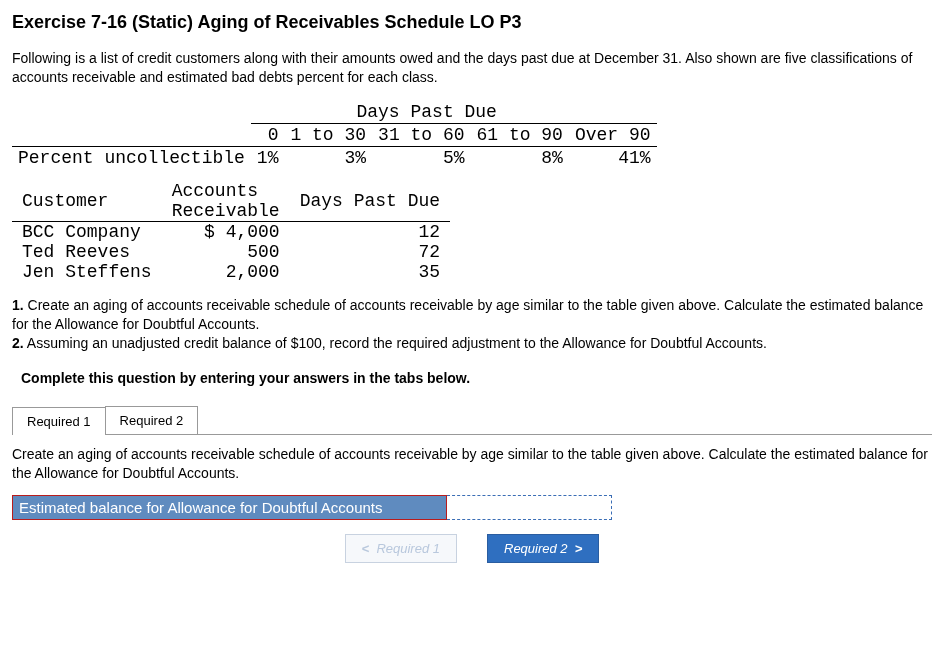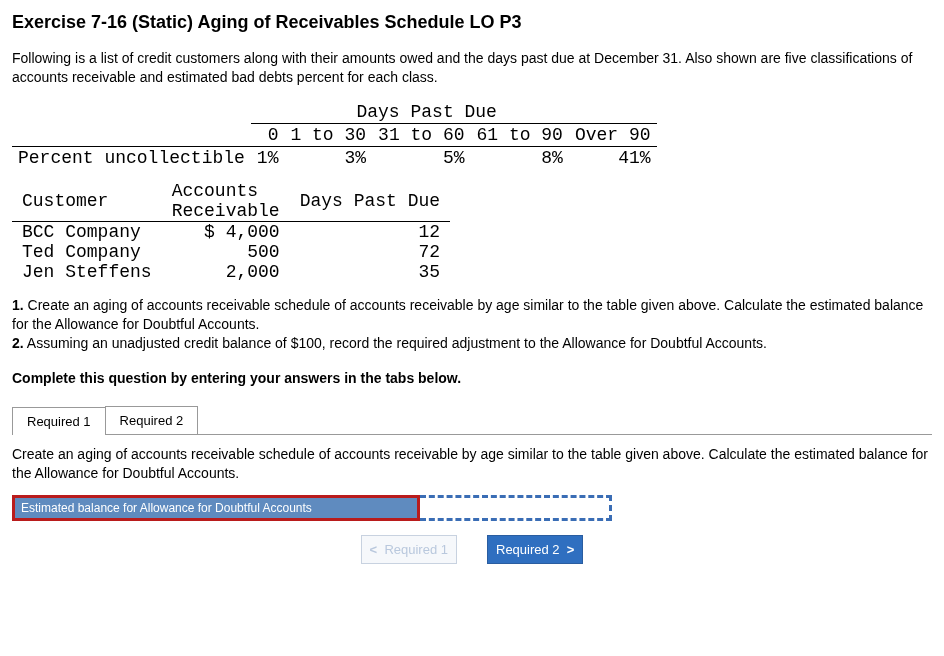--- a/index.html
+++ b/index.html
@@ -53,21 +53,21 @@
   ol.req {
     margin: 6px 0 14px 0;
     padding-left: 0;
     list-style: none;
   }
   ol.req li { line-height: 1.35; }
   ol.req .n { font-weight: bold; }
 
   .complete {
     font-weight: bold;
-    margin: 18px 0 20px 0;
+    margin: 18px 0 20px 9px;
   }
 
   .tabs {
     display: flex;
     border-bottom: 1px solid #999;
     margin-bottom: 10px;
   }
   .tab {
     padding: 6px 14px;
     border: 1px solid #999;
@@ -87,46 +87,47 @@
     margin: 8px 0 12px 0;
     line-height: 1.35;
   }
 
   
   table.answer {
     border-collapse: collapse;
     width: 600px;
   }
   table.answer td {
-    border: 3px solid #b91c1c;
+    border: 1px solid #b91c1c;
     padding: 3px 6px;
-    font-size: 12px;
+    font-size: 15px;
   }
   td.estlabel {
     background: #5f8bbf;
     color: #fff;
   }
   td.estinput {
     min-width: 130px;
     border-style: dashed !important;
     border-color: #3a6db5 !important;
   }
 
   .navbtns {
     display: flex;
     justify-content: center;
     gap: 30px;
     margin: 14px 0 0 0;
   }
   .navbtn {
-    padding: 6px 8px;
+    padding: 6px 16px;
     font-size: 13px;
     color: #fff;
     border: 1px solid #2a5da0;
     cursor: pointer;
+    font-style: italic;
   }
   .navbtn.disabled {
     color: #b9c8dd;
     background: #f6f8fb;
     border-color: #c8d2e0;
     cursor: default;
   }
   .navbtn.enabled {
     background: #2f6fc0;
   }
@@ -172,21 +173,21 @@
     <th class="bb">Customer</th>
     <th class="bb">Accounts<br>Receivable</th>
     <th class="bb">Days Past Due</th>
   </tr>
   <tr>
     <td class="al">BCC Company</td>
     <td class="num">$ 4,000</td>
     <td class="num">12</td>
   </tr>
   <tr>
-    <td class="al">Ted Company</td>
+    <td class="al">Ted Reeves</td>
     <td class="num">500</td>
     <td class="num">72</td>
   </tr>
   <tr>
     <td class="al">Jen Steffens</td>
     <td class="num">2,000</td>
     <td class="num">35</td>
   </tr>
 </tbody>
   </table>

